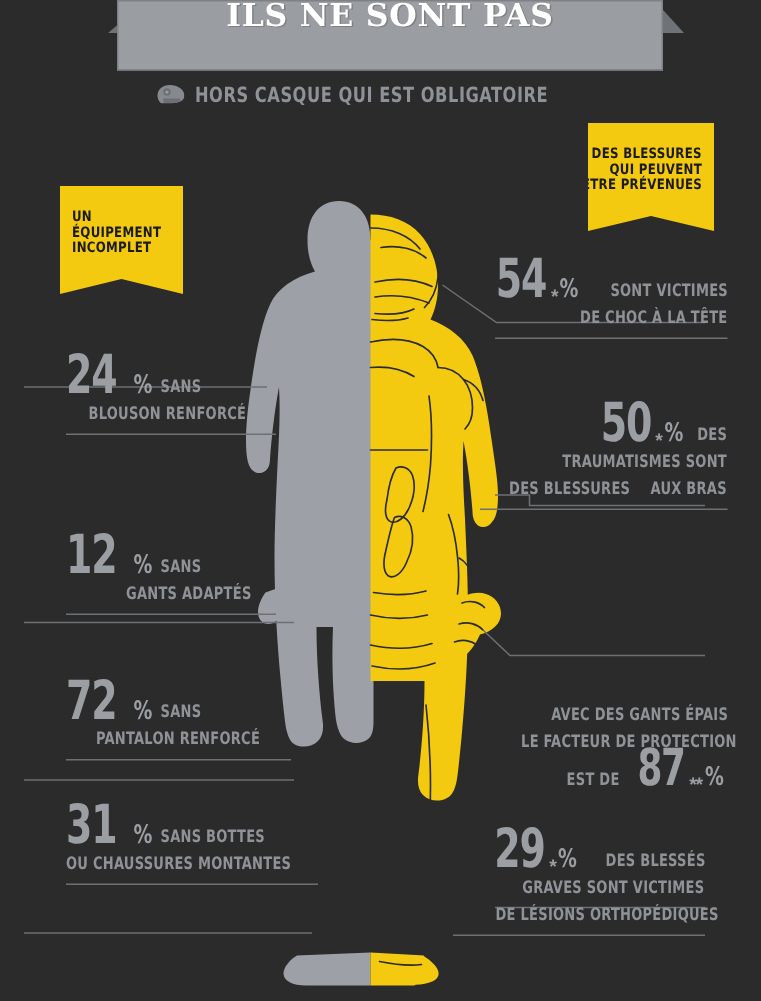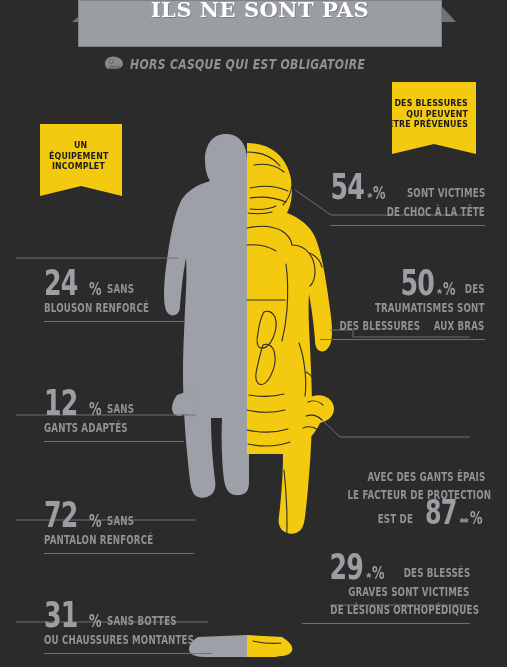--- a/index.html
+++ b/index.html
@@ -32,51 +32,51 @@
     line-height:1.02;
     white-space:nowrap;
     text-shadow:1px 1px 0 rgba(0,0,0,.18);
   }
   .title-line1 { font-size:21px; margin-top:-2px; }
   .title-line2 { font-size:25px; margin-top:1px; }
 
   
   .subtitle-row {
     position:absolute; left:0; right:0; top:56px;
-    display:flex; align-items:center; justify-content:center; gap:7px;font-style:italic;
+    display:flex; align-items:center; justify-content:center; gap:7px;
   }
   .helmet-ic { display:block; }
   .subtitle-text {
     color:#8e9196;
     font-family:"DejaVu Sans Condensed","Liberation Sans Narrow","Liberation Sans", sans-serif;
     font-size:14px; font-weight:bold; letter-spacing:0.4px;
     transform:scaleX(.86); transform-origin:left center;
     white-space:nowrap;
   }
 
   
   .pennant {
     position:absolute; background:#F3CA10;
     clip-path:polygon(0 0, 100% 0, 100% 100%, 50% 86%, 0 100%);
     display:flex; flex-direction:column; justify-content:center;
     padding:4px 8px 12px 8px;
   }
-  .pennant-left  { left:40px; top:124px;  width:82px; height:72px; align-items:center; }
+  .pennant-left  { left:40px; top:124px;  width:82px; height:72px; align-items:flex-start; }
   .pennant-right { left:392px; top:82px;  width:84px; height:72px; align-items:flex-end; }
   .pennant span {
     color:#1b1b1b; font-family:"DejaVu Sans Condensed","Liberation Sans Narrow","Liberation Sans", sans-serif;
     font-size:9.5px; font-weight:bold; line-height:1.12; letter-spacing:0.2px;
     white-space:nowrap; transform:scaleX(.92); transform-origin:inherit;
   }
   .pennant-left span  { transform-origin:left center; }
   .pennant-right span { transform-origin:right center; text-align:right; }
 
   
   .stat { position:absolute; }
-  .stat-left  { text-align:left;margin-top:32px;  }
+  .stat-left  { text-align:right;  }
   .stat-right { text-align:right; }
   .rule { height:1px; background:#6d7074; margin-top:5px; }
 
   .num {
     color:#9b9ea2;
     font-family:"DejaVu Sans Condensed","Liberation Sans Narrow","Liberation Sans", sans-serif;
     font-weight:bold; font-size:36px; line-height:0.82;
     letter-spacing:-1px;
     display:inline-block; transform:scaleX(.78); transform-origin:left bottom;
     vertical-align:bottom;
@@ -101,22 +101,22 @@
     white-space:nowrap;
   }
   .stat-right .lbl { transform-origin:right center; }
   .numrow { display:flex; align-items:flex-end; gap:3px; }
   .stat-right .numrow { justify-content:flex-end; }
   .numrow .lbl { position:relative; top:-2px; }
 
   
   #s-24 { left:44px; top:236px; width:140px; }
   #s-12 { left:44px; top:356px; width:140px; }
-  #s-72 { left:44px; top:468px; width:150px; }
-  #s-31 { left:44px; top:568px; width:168px; }
+  #s-72 { left:44px; top:453px; width:150px; }
+  #s-31 { left:44px; top:536px; width:168px; }
   
   #s-54 { left:330px; top:172px; width:155px; }
   #s-50 { left:320px; top:268px; width:165px; }
   #s-87 { left:320px; top:443px; width:165px;margin-top:24px; }
   #s-29 { left:302px; top:552px; width:168px; }
 
   .stat-87 .numrow { align-items:flex-end; justify-content:flex-end; margin-top:-4px; }
   .stat-87 .num { font-size:34px; }
 
   

